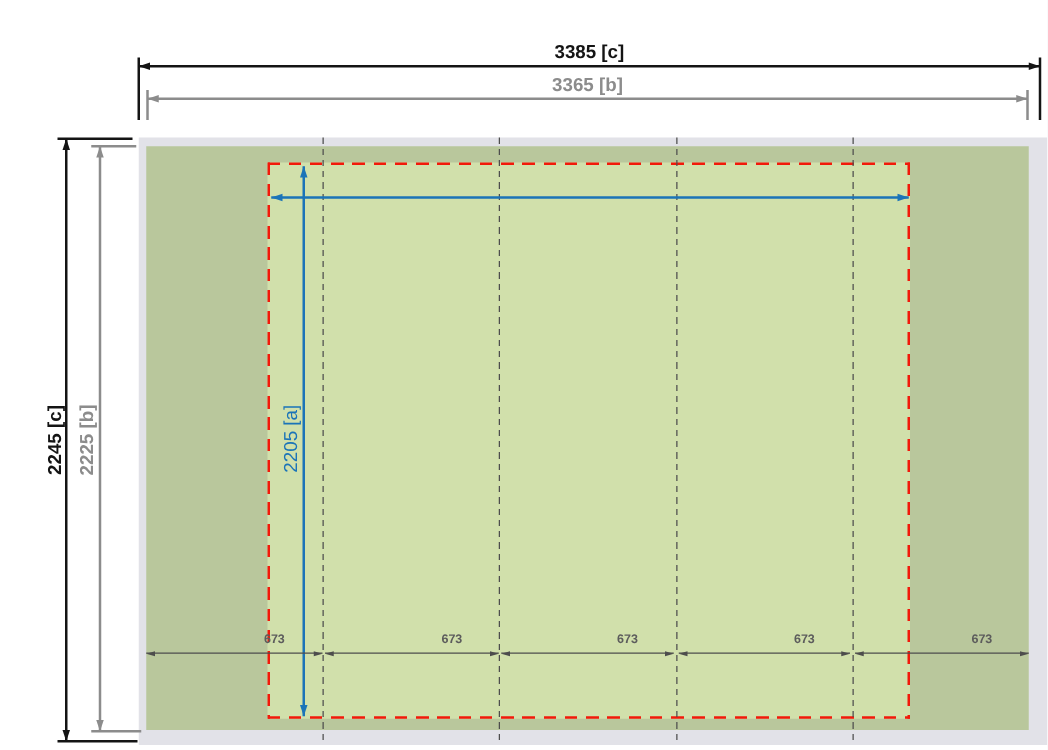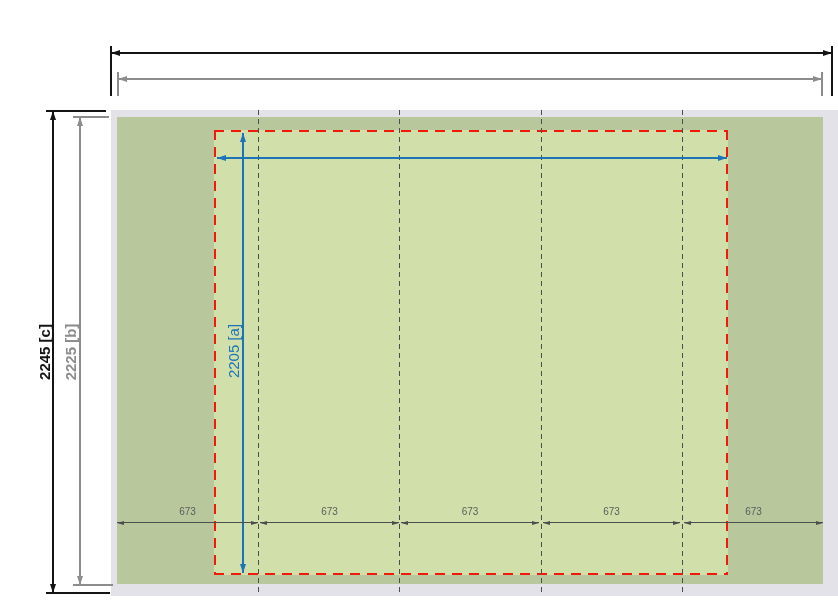--- a/index.html
+++ b/index.html
@@ -45,21 +45,21 @@
   .tickv{width:1.5px;background:var(--tc);}
   .tickh{height:1.5px;background:var(--tc);}
 
   
   .lbl{position:absolute;text-align:center;white-space:nowrap;}
   .big{font-size:15px;line-height:17px;}
   .bold{font-weight:700;color:var(--dim_black);}
   .grayt{font-weight:700;color:var(--dim_gray);}
   .bluet{font-weight:400;color:var(--dim_blue);}
   .rot{transform:translate(-50%,-50%) rotate(-90deg);transform-origin:center;}
-  .small673{font-size:10px;line-height:12px;font-weight:400;color:var(--spacing_text);}
+  .small673{font-size:10px;line-height:12px;font-weight:700;color:var(--spacing_text);margin-left:32px;}
 </style>
 </head>
 <body>
 
 <div class="canvas">
 
   <div class="abs base-area"></div>
   <div class="abs body-area"></div>
   <div class="abs inner-area"></div>
 
@@ -73,28 +73,30 @@
   <div class="abs divider" style="left:541px"></div>
   <div class="abs divider" style="left:682px"></div>
 
   <div class="abs tickv" style="--tc:var(--dim_black);left:110px;top:46px;height:50px"></div>
   <div class="abs tickv" style="--tc:var(--dim_black);left:831px;top:46px;height:50px"></div>
   <div class="dimh thick" style="--ac:var(--dim_black);left:111px;top:53px;width:721px">
     <div class="ln"></div>
       <i class="arr al"></i>
       <i class="arr ar"></i>
   </div>
+  <div class="lbl big bold" style="left:111px;width:721px;top:33px">3385 [c]</div>
 
   <div class="abs tickv" style="--tc:var(--dim_gray);left:117px;top:72px;height:24px"></div>
   <div class="abs tickv" style="--tc:var(--dim_gray);left:821px;top:72px;height:24px"></div>
   <div class="dimh" style="--ac:var(--dim_gray);left:118px;top:79px;width:704px">
     <div class="ln"></div>
       <i class="arr al"></i>
       <i class="arr ar"></i>
   </div>
+  <div class="lbl big grayt" style="left:118px;width:704px;top:60px">3365 [b]</div>
 
   <div class="abs tickh" style="--tc:var(--dim_black);left:46px;top:110px;width:60px"></div>
   <div class="abs tickh" style="--tc:var(--dim_black);left:46px;top:592px;width:64px"></div>
   <div class="dimv thick" style="--ac:var(--dim_black);left:53px;top:111px;height:482px">
     <div class="ln"></div>
       <i class="arr au"></i>
       <i class="arr ad"></i>
   </div>
   <div class="lbl big bold rot" style="left:44px;top:352px">2245 [c]</div>
 

